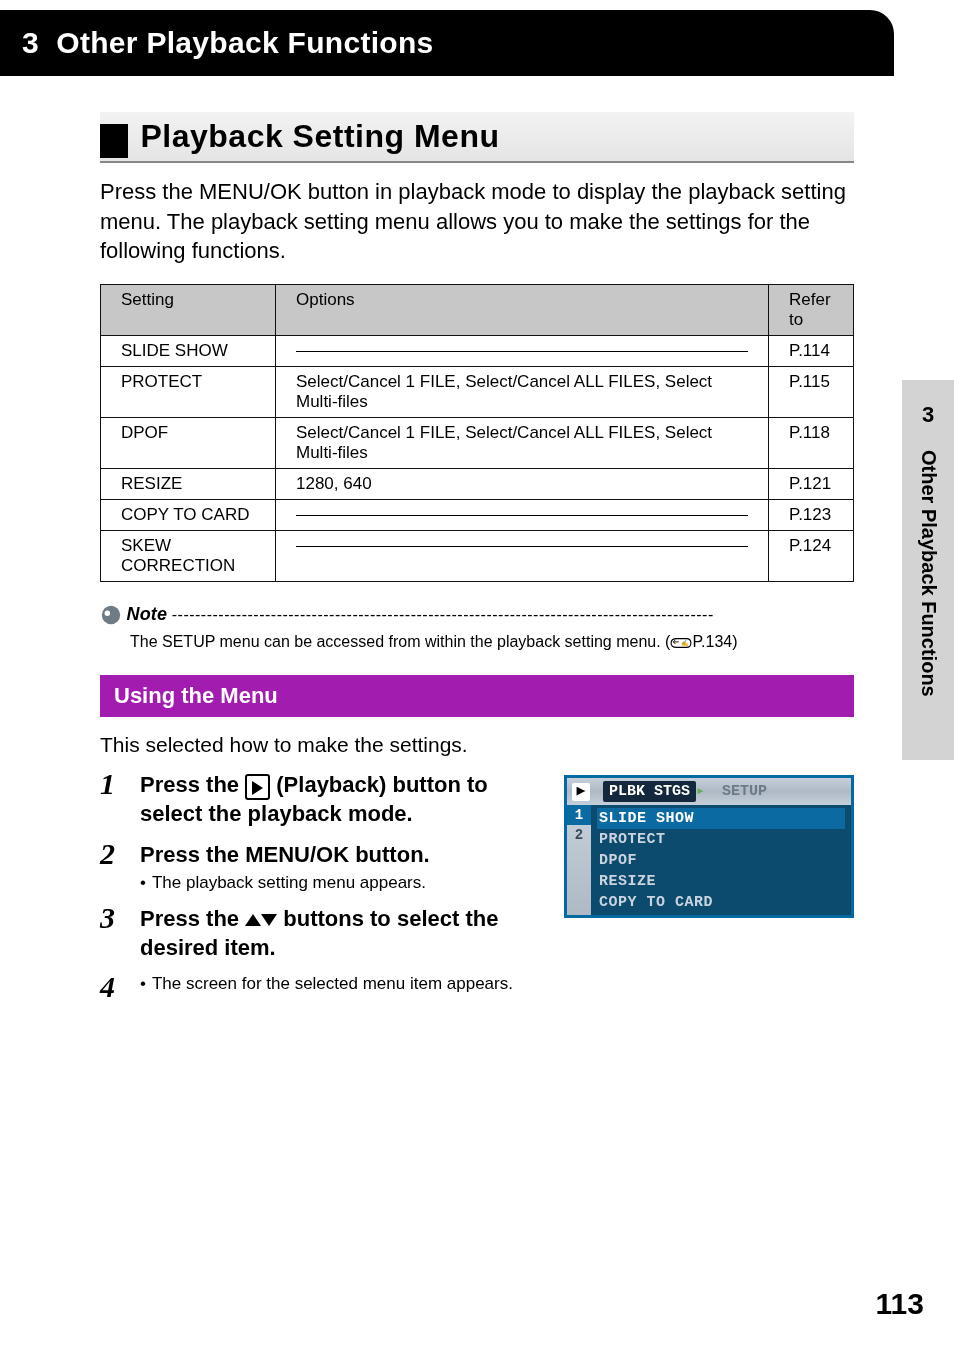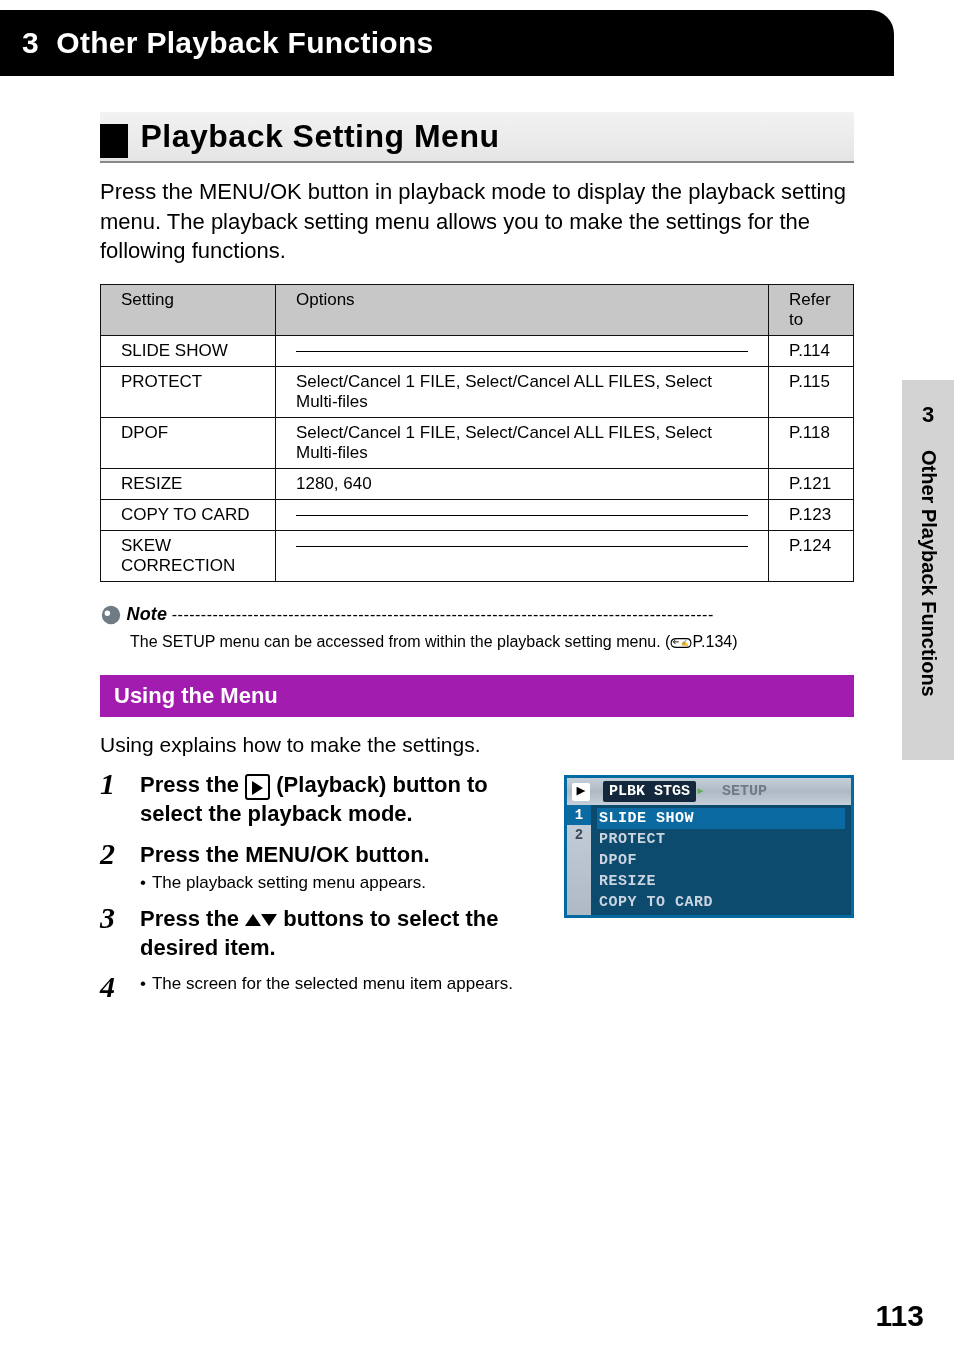--- a/index.html
+++ b/index.html
@@ -275,21 +275,21 @@
   .side-tab .vtext {
     writing-mode: vertical-rl;
     font-weight:bold;
     font-size:20px;
     margin: 22px auto 0;
     text-align:center;
   }
   .page-num {
     position:absolute;
     right:30px;
-    bottom:18px;
+    bottom:30px;
     font-size:30px;
     font-weight:bold;
   }
   .clearfix::after { content:""; display:block; clear:both; }
 </style>
 </head>
 <body>
 
 <div class="black-banner">
   <h1>
@@ -367,21 +367,21 @@
       <span>The SETUP menu can be accessed from within the playback setting menu. (</span><span class="pageref-icon"><svg viewBox="0 0 40 24">
             <path d="M2 12 Q2 4 12 4 H30 Q38 4 38 12 Q38 20 30 20 H12 Q2 20 2 12 Z" fill="none" stroke="#000" stroke-width="2"></path>
             <path d="M6 10 L16 10 M10 6 L6 10 L10 14" fill="none" stroke="#000" stroke-width="1.6"></path>
             <text x="20" y="16" font-size="11" font-family="serif">✍</text>
           </svg></span><span>P.134)</span>
     </div>
   </div>
 
   <div class="sub-banner">Using the Menu</div>
 
-  <p class="body-text" style="font-size:21px; margin-bottom:6px">Using explains how to make the settings.</p>
+  <p class="body-text" style="font-size:21px; margin-bottom:6px">This selected how to make the settings.</p>
 
   <div class="clearfix">
 
     <div class="right-col">
       <div class="lcd">
         <div class="topbar">
           <span class="play-ico">▶</span>
           <span class="plbk-tab">PLBK STGS</span><span style="color:#5fae55;font-weight:bold;">▸</span>
           <span class="setup-text">SETUP</span>
         </div>

